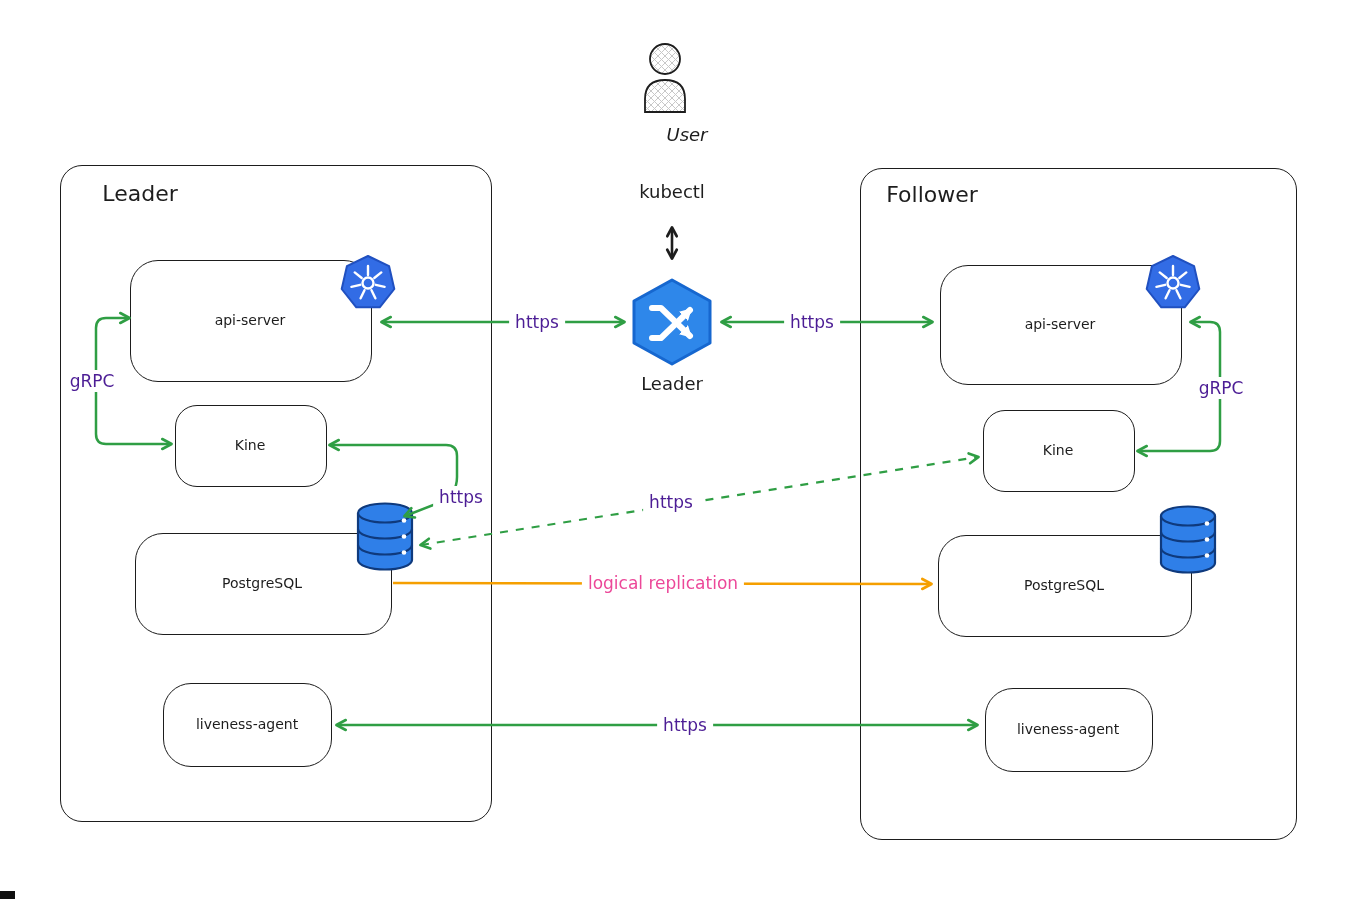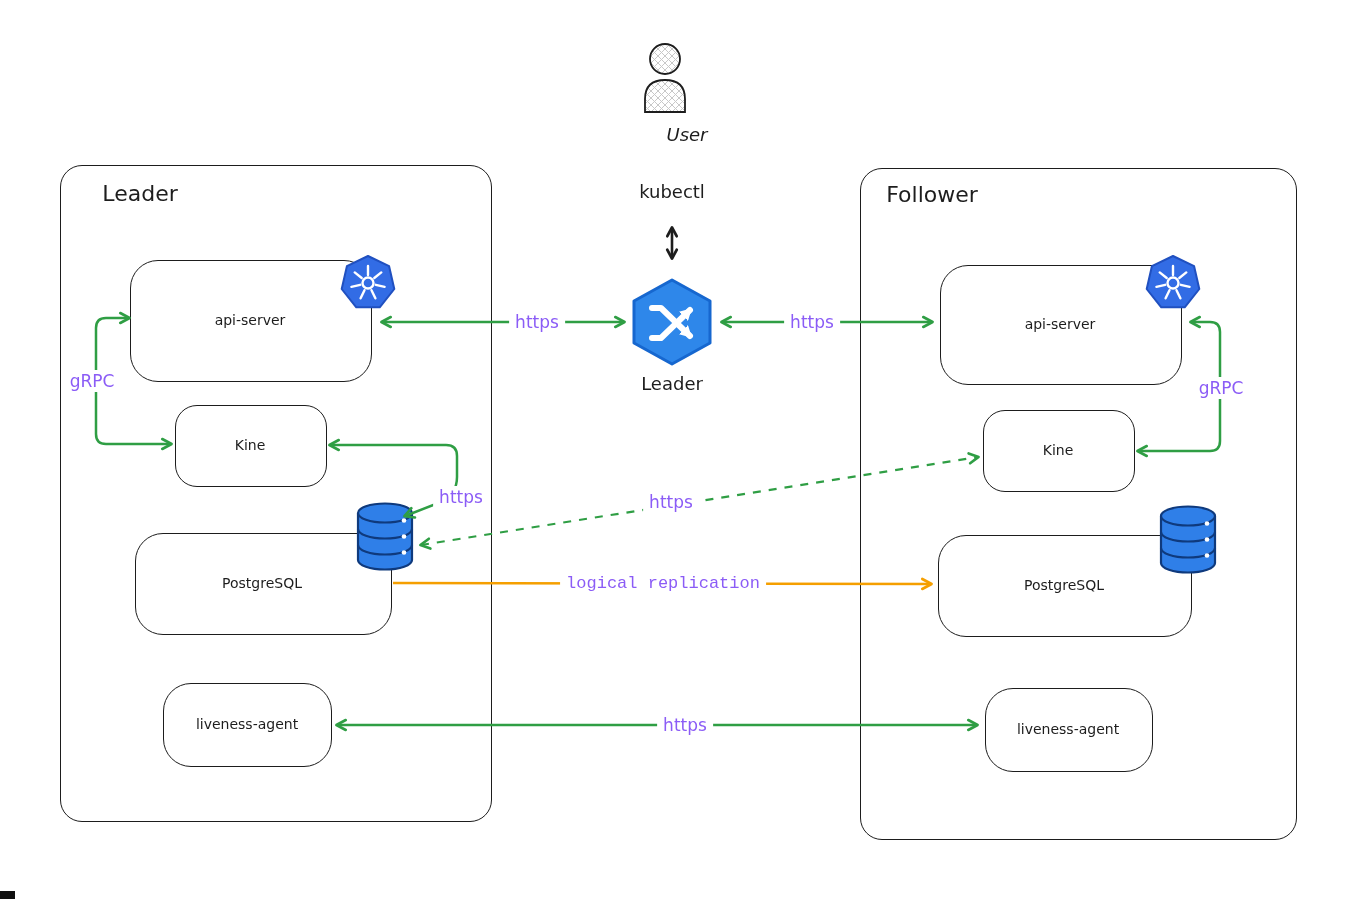--- a/index.html
+++ b/index.html
@@ -9,22 +9,22 @@
   }
   .box{position:absolute;border:1.7px solid #1d1d1d;background:transparent;z-index:1;}
   .container-box{border-radius:22px;}
   .node-box{border-radius:28px;background:#fff;}
   .kine-box{border-radius:22px;}
   .label{position:absolute;transform:translate(-50%,-50%);white-space:nowrap;z-index:1;}
   .container-title{font-size:22px;}
   .node-label{font-size:14px;}
   .top-label{font-size:18px;}
   .edge-label{font-size:17px;background:#ffffff;padding:1px 6px;z-index:3;}
-  .green{color:#8b5cf6;}
-  .orange{color:#8b5cf6;font-family:Liberation Mono, monospace;}
+  .green{color:#4c1d95;}
+  .orange{color:#ec4899;}
   svg.wires{position:absolute;left:0;top:0;z-index:2;pointer-events:none;}
   .corner-artifact{position:absolute;left:0;top:891px;width:15px;height:8px;background:#101010;z-index:4;}
 </style>
 </head>
 <body>
 
 <div class="canvas">
 
   <div class="box container-box" style="left:60px;top:165px;width:430px;height:655px;"></div>
   <div class="label container-title" style="left:140px;top:193px;">Leader</div>

